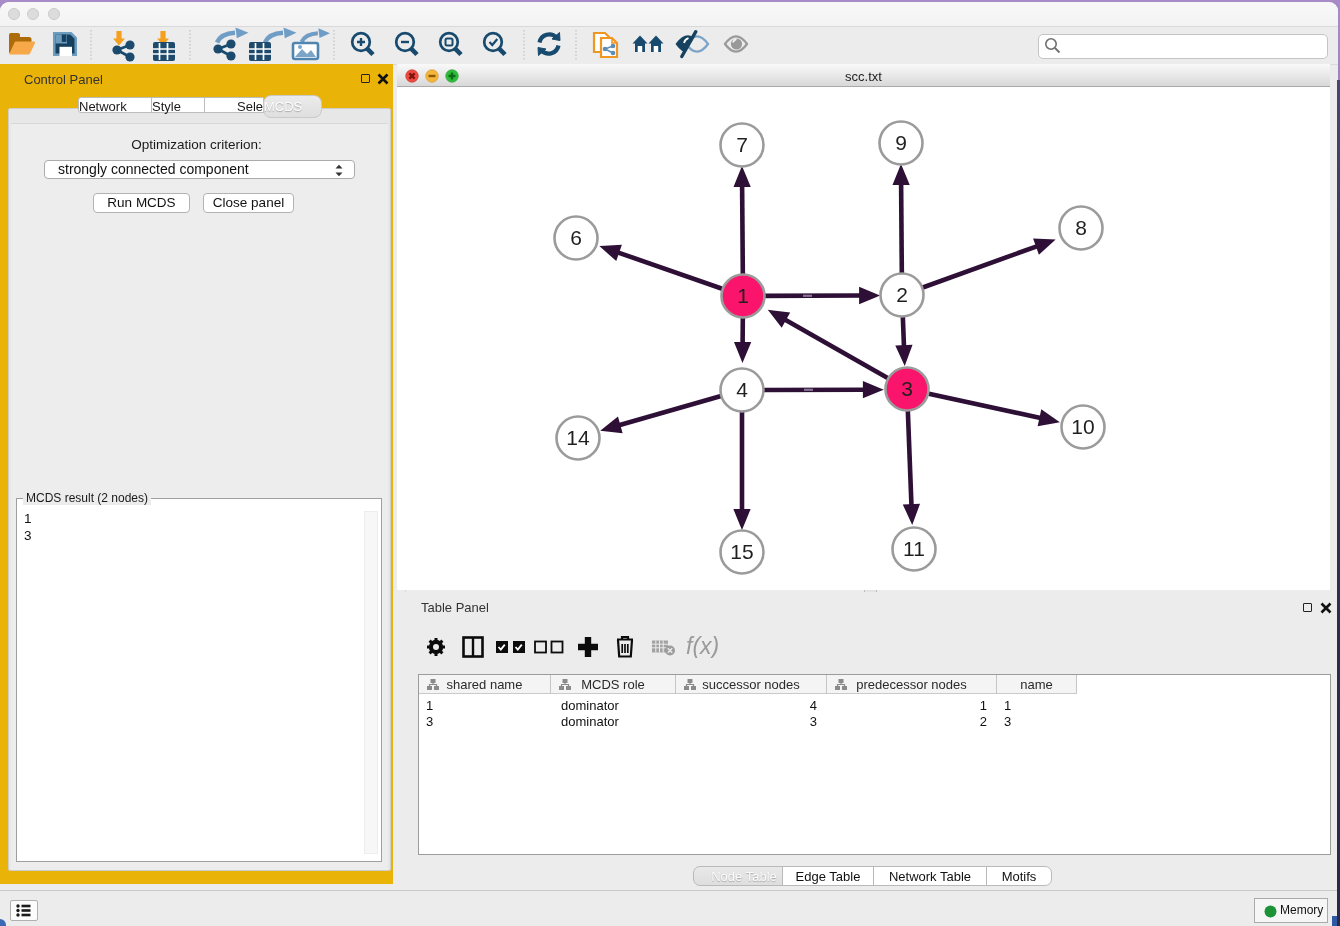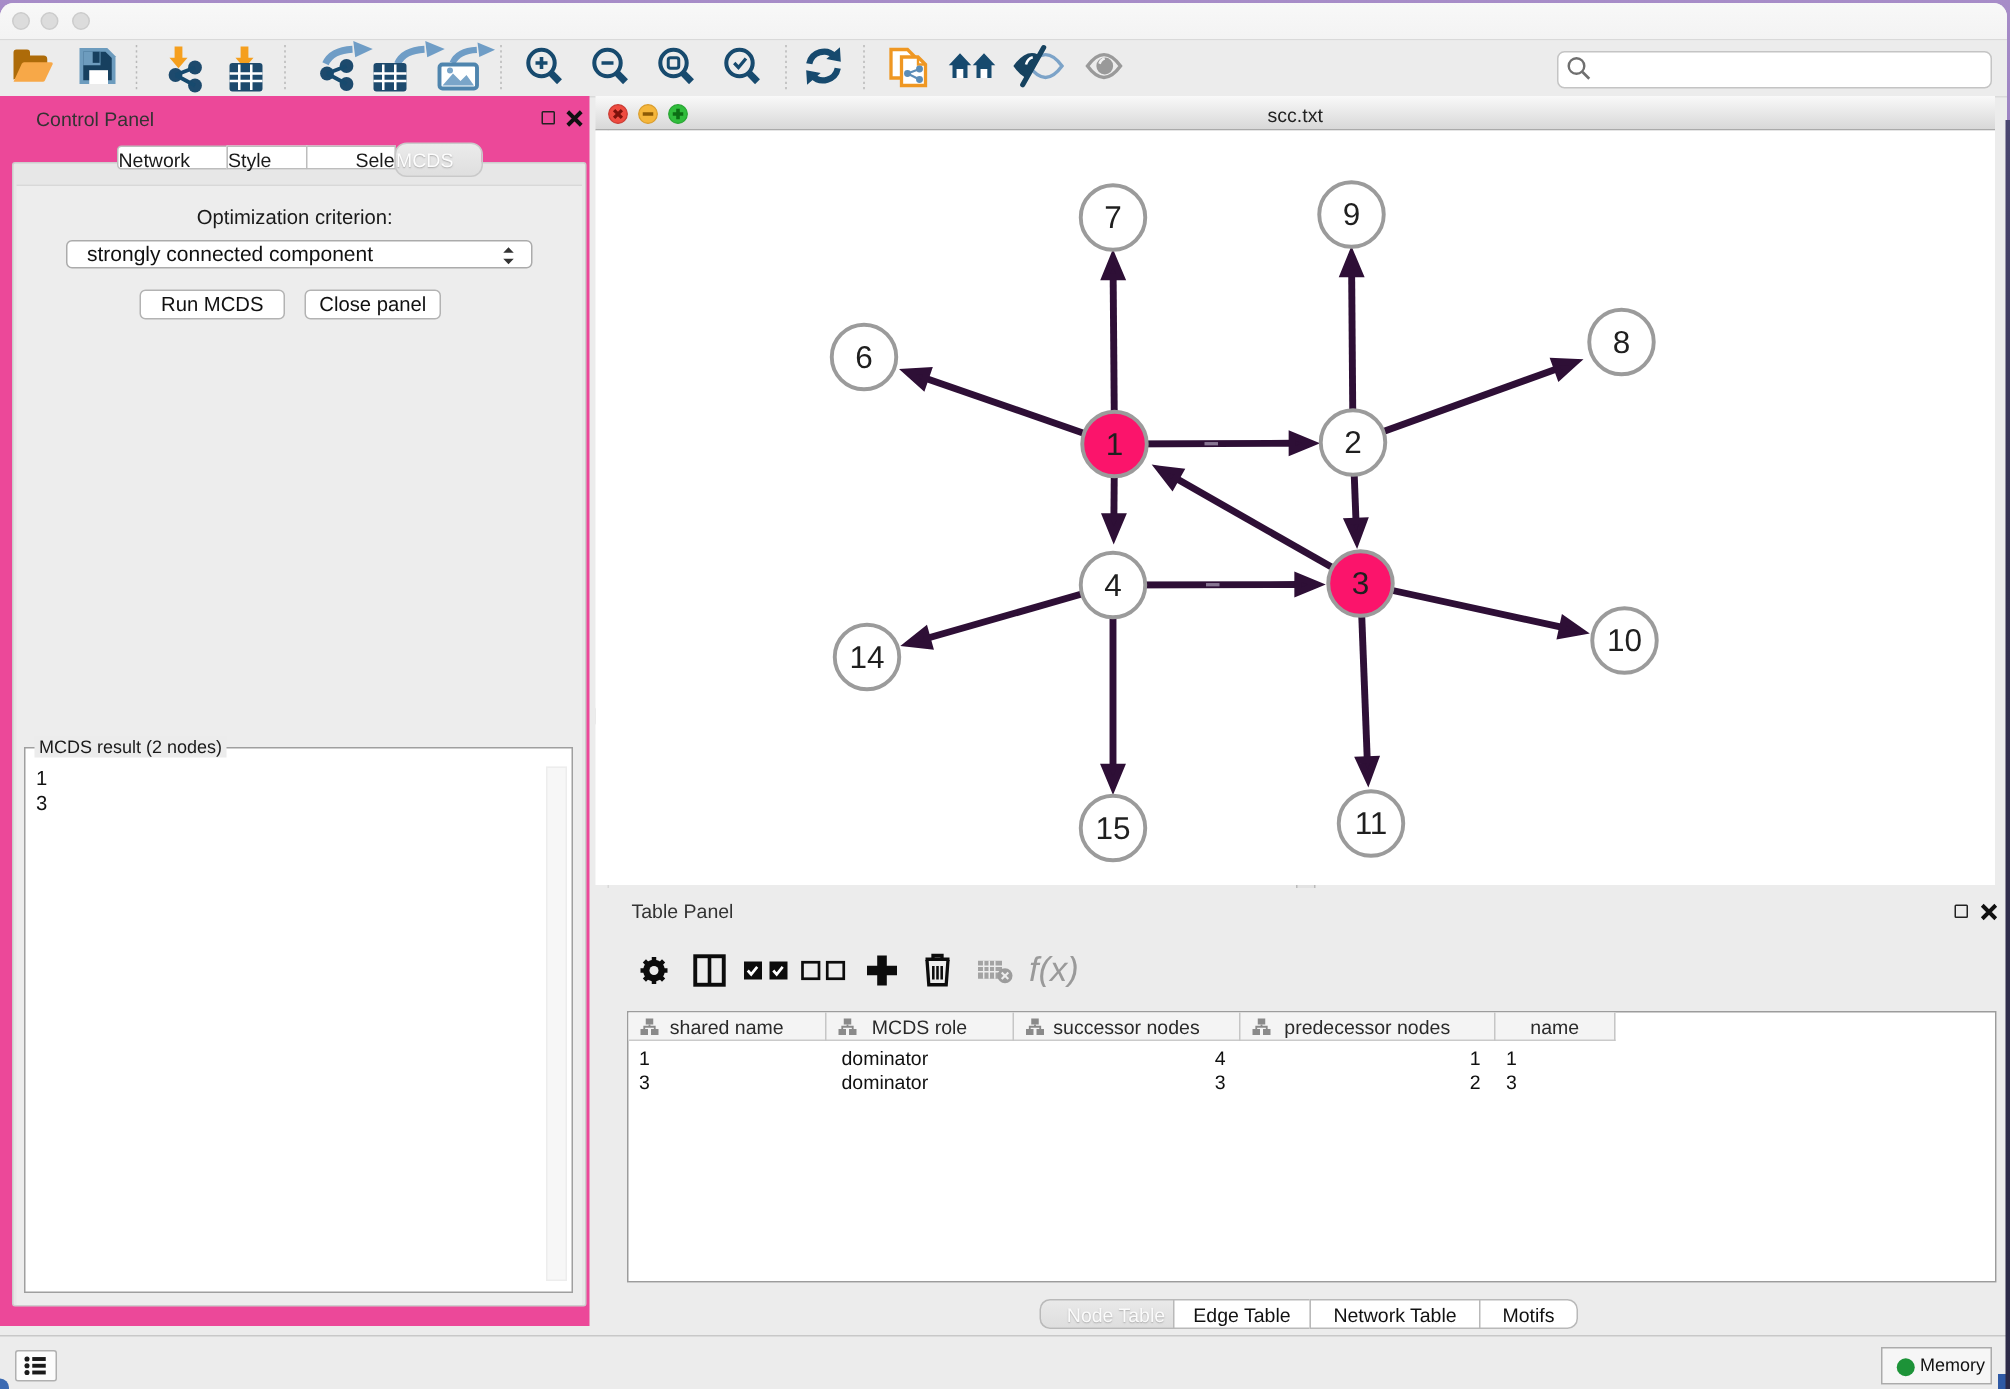--- a/index.html
+++ b/index.html
@@ -8,21 +8,21 @@
 #backdrop{left:0;top:0;width:1340px;height:926px;background:linear-gradient(180deg,#a78cc8 0,#9c83c2 85px,#4a4670 115px,#33304f 380px,#2b2947 926px);}
 #win{left:0;top:2px;width:1338px;height:924px;background:#ececec;border-radius:9px 9px 0 0;}
 
 #titlebar{left:0;top:0;width:1338px;height:25px;background:linear-gradient(#f8f8f8,#f3f3f3);border-radius:9px 9px 0 0;border-bottom:1px solid #d9d9d9;}
 .tl{width:12px;height:12px;border-radius:50%;background:#dcdcdc;border:1px solid #cccccc;top:6px;}
 #wtitle{width:1338px;text-align:center;top:5px;font-size:13px;color:#b4b4b4;}
 
 #toolbar{left:0;top:25px;width:1338px;height:39px;border-bottom:1px solid #dadada;background:#ececec;}
 #searchbox{left:1038px;top:7px;width:290px;height:25px;background:#fff;border:1px solid #c4c4c4;border-radius:5px;}
 
-#cpanel{left:0;top:64px;width:393px;height:820px;background:#ec4899;}
+#cpanel{left:0;top:64px;width:393px;height:820px;background:#eab308;}
 #cphead{left:24px;top:8px;font-size:13px;color:#333;}
 .floatbtn{width:9px;height:9px;border:1.5px solid #222;border-radius:1px;}
 #cpbox{left:8px;top:44px;width:383px;height:763px;border:1px solid #cdcdcd;background:#e7e7e7;border-radius:2px;}
 #cpinner{left:2px;top:14px;width:377px;height:747px;background:#ededed;border-top:1px solid #d8d8d8;}
 .cptab{top:33px;height:16px;background:#fff;border:1px solid #bdbdbd;font-size:13px;color:#1a1a1a;text-align:left;line-height:17px;}
 #tabmcds{left:263px;top:31px;width:59px;height:23px;background:linear-gradient(#ebebeb,#dfdfdf);border:1px solid #c9c9c9;border-radius:8px;font-size:13px;color:#fdfdfd;text-shadow:0 1px 1px #aaa;text-align:left;line-height:21px;}
 #optlabel{left:0;top:73px;width:393px;text-align:center;font-size:13.5px;color:#1a1a1a;}
 #dropdown{left:44px;top:96px;width:311px;height:19px;background:#fff;border:1px solid #ababab;border-radius:4px;font-size:14px;color:#111;line-height:17px;padding-left:13px;}
 .btn{top:129px;height:20px;background:#fff;border:1px solid #b3b3b3;border-radius:4px;font-size:13.5px;color:#111;text-align:center;line-height:18px;}
 #mcdsbox{left:14px;top:432px;width:370px;height:370px;}

